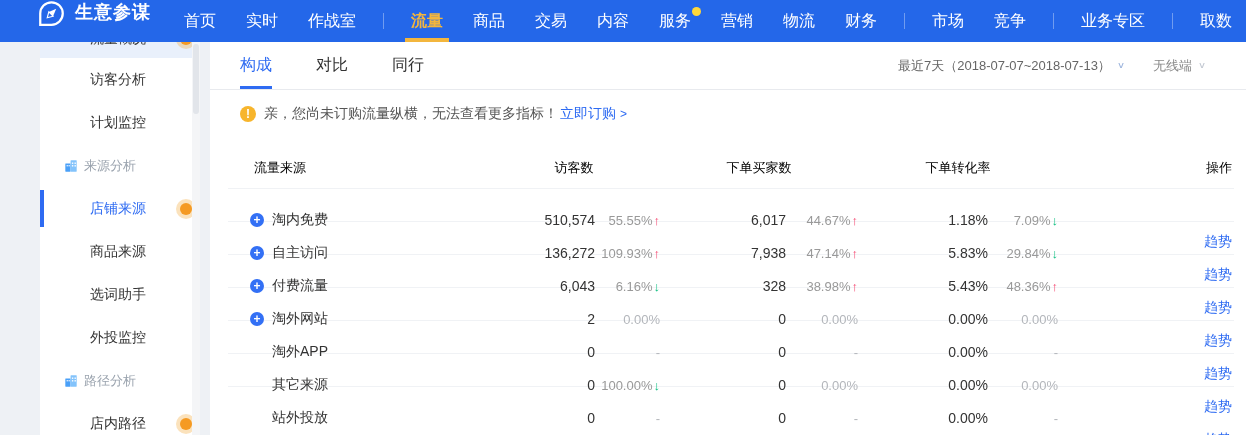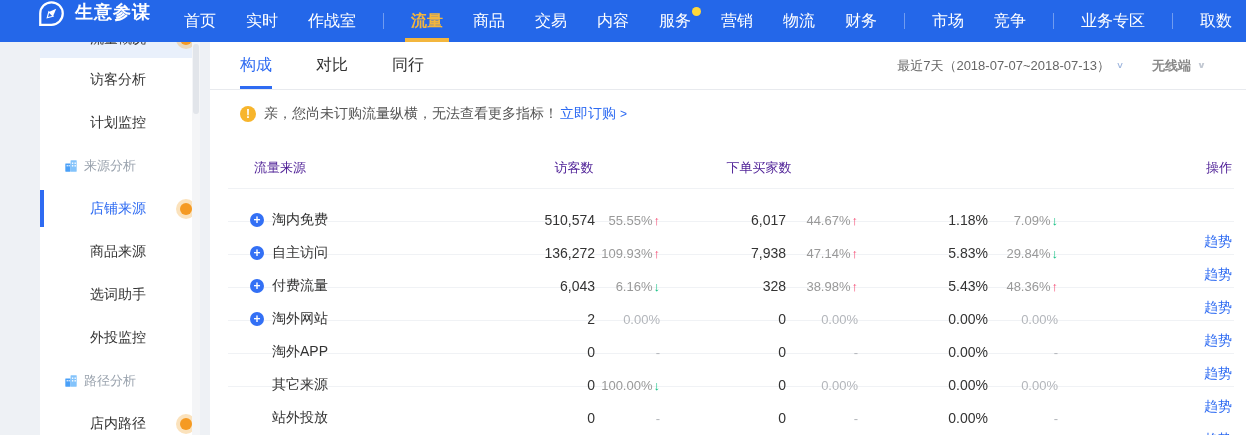--- a/index.html
+++ b/index.html
@@ -42,33 +42,33 @@
 
   
   .main{position:absolute;left:210px;top:42px;right:0;bottom:0;background:#fff;}
   .tabbar{position:relative;height:48px;border-bottom:1px solid #e8eaee;display:flex;align-items:center;padding-left:30px;}
   .tab{position:relative;height:100%;display:flex;align-items:center;margin-right:44px;font-size:16px;color:#333;cursor:pointer;}
   .tab.active{color:var(--accent);}
   .tab.active::after{content:"";position:absolute;left:0;right:0;bottom:0;height:3px;background:var(--accent);}
   .filters{position:absolute;right:40px;top:0;height:100%;display:flex;align-items:center;font-size:13px;color:#666;}
   .chev{font-size:11px;color:#9db5dd;margin:0 0 0 6px;transform:scaleY(.8);}
   .filter-date{cursor:pointer;display:flex;align-items:center;}
-  .filter-channel{cursor:pointer;display:flex;align-items:center;margin-left:28px;color:#888;font-weight:bold;}
+  .filter-channel{cursor:pointer;display:flex;align-items:center;margin-left:28px;color:#888;}
   .filter-channel .chev{color:#c2c8d2;}
 
   .notice{display:flex;align-items:center;margin:10px 0 0 30px;height:28px;font-size:14px;color:#555;}
   .notice-icon{width:16px;height:16px;border-radius:50%;background:#f7b52c;color:#fff;font-size:12px;font-weight:bold;
     display:flex;align-items:center;justify-content:center;margin-right:8px;flex:0 0 auto;line-height:1;}
   .notice-link{color:var(--link);cursor:pointer;margin-left:2px;}
   .notice-arrow{color:var(--link);font-size:12px;margin-left:4px;cursor:pointer;}
 
   
   .table{margin-top:20px;padding:0 12px 0 18px;}
   .thead,.trow{display:grid;grid-template-columns:260px 107px 65px 126px 72px 130px 70px 1fr;align-items:center;}
-  .thead{height:40px;font-size:13px;color:#4c1d95;}
+  .thead{height:40px;font-size:13px;color:#000000;}
   .th-name{padding-left:26px;text-align:left;}
   .th-pair{text-align:center;}
   .th-pair.c1{grid-column:2 / span 2;}
   .th-pair.c2{grid-column:4 / span 2;}
   .th-pair.c3{grid-column:6 / span 2;}
   .th-action{grid-column:8;text-align:right;padding-right:2px;}
   .trow{height:33px;border-top:1px solid #f0f2f5;font-size:14px;color:#333;}
   .cell-name{position:relative;padding-left:44px;display:flex;align-items:center;white-space:nowrap;}
   .plus-icon{position:absolute;left:22px;top:50%;margin-top:-7px;width:14px;height:14px;border-radius:50%;
     background:#3370f5;color:#fff;font-size:12px;font-weight:bold;display:flex;align-items:center;justify-content:center;
@@ -212,20 +212,21 @@
       <span>亲，您尚未订购流量纵横，无法查看更多指标！</span>
       <span class="notice-link">立即订购</span>
       <span class="notice-arrow">&gt;</span>
     </div>
 
     <div class="table">
       <div class="thead">
         <div class="th-name">流量来源</div>
         <div class="th-pair c1">访客数</div>
         <div class="th-pair c2">下单买家数</div>
+        <div class="th-pair c3">下单转化率</div>
         <div class="th-action">操作</div>
       </div>
       <div id="tbody">
           <div class="trow">
             <div class="cell-name">
               <span class="plus-icon">+</span>
               <span>淘内免费</span>
             </div>
             <div class="cell-num">510,574</div>
             <div class="cell-chg"><span>55.55%</span><span class="arrow up">↑</span></div>

